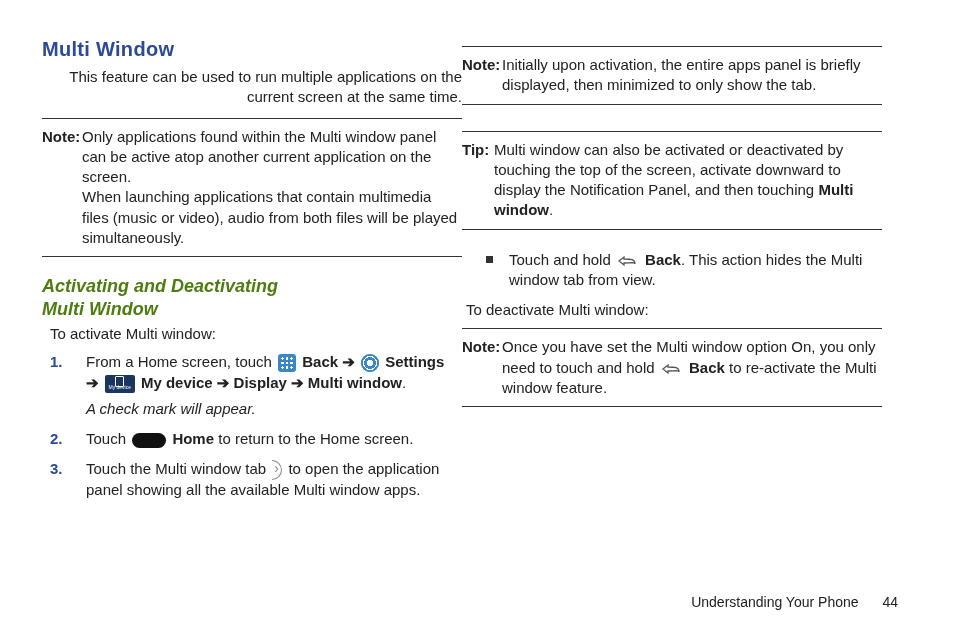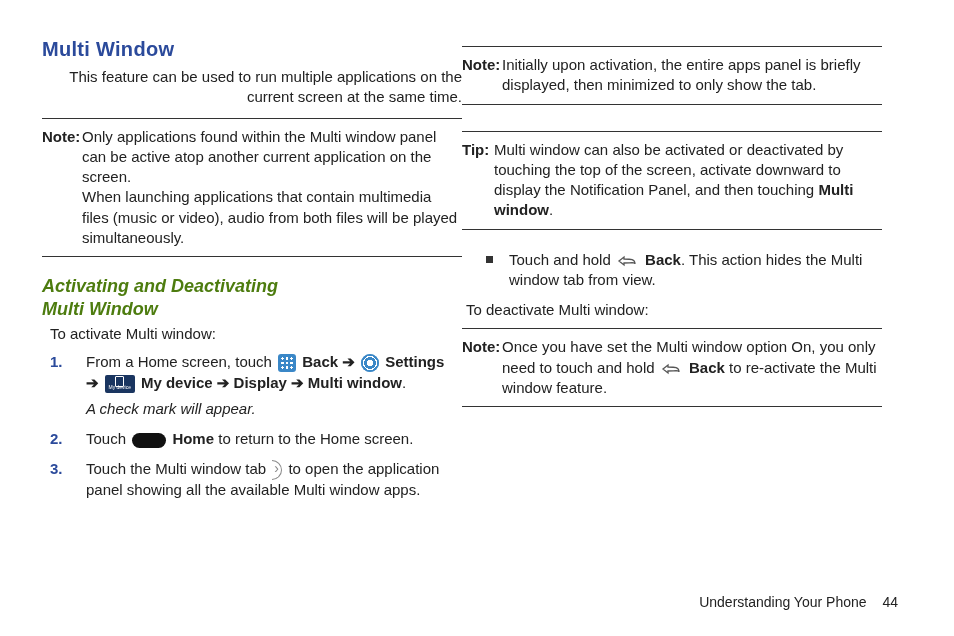--- a/index.html
+++ b/index.html
@@ -152,21 +152,21 @@
   }
   .arrow { font-weight: bold; }
   .footer {
     position: absolute;
     bottom: 26px;
     right: 56px;
     font-size: 14px;
     font-family: "Arial Narrow", Arial, sans-serif;
     font-stretch: condensed;
   }
-  .footer .pnum { margin-left: 12px; }
+  .footer .pnum { margin-left: 20px; }
   b { font-weight: bold; }
 </style>
 </head>
 <body>
 
 <div class="columns">
 
   <div class="col">
     <div class="h1">Multi Window</div>
     <div class="body intro">This feature can be used to run multiple applications on the current screen at the same time.</div>

